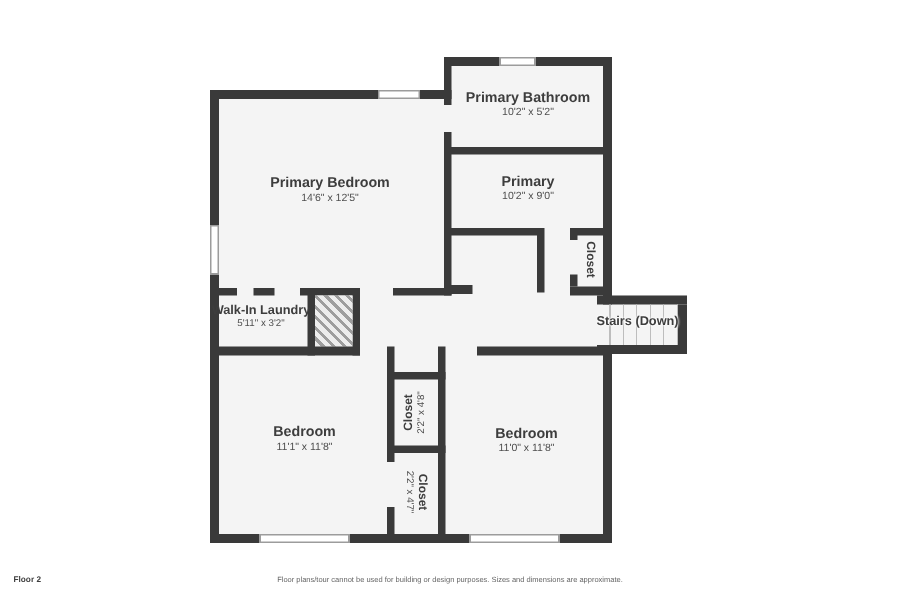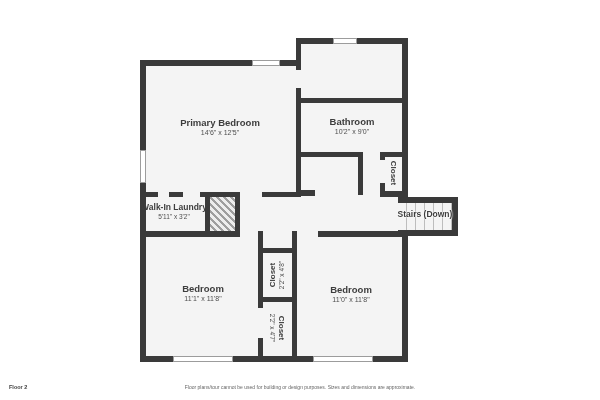--- a/index.html
+++ b/index.html
@@ -84,22 +84,26 @@
   <div class="win" style="left:140px;top:150px;width:6px;height:33px;"></div>
   <div class="win" style="left:173px;top:356px;width:60px;height:6px;"></div>
   <div class="win" style="left:313px;top:356px;width:60px;height:6px;"></div>
 
   <div class="treads" style="left:398px;top:203px;width:54px;height:27px;"></div>
 
   <div class="room" style="left:220px;top:127px;">
     <span class="rname">Primary Bedroom</span>
     <span class="rdim">14'6" x 12'5"</span>
   </div>
+  <div class="room" style="left:352px;top:70px;">
+    <span class="rname">Primary Bathroom</span>
+    <span class="rdim">10'2" x 5'2"</span>
+  </div>
   <div class="room" style="left:352px;top:126px;">
-    <span class="rname">Bathroom</span>
+    <span class="rname">Primary</span>
     <span class="rdim">10'2" x 9'0"</span>
   </div>
   <div class="room vpos" style="left:393px;top:173px;">
     <span class="rname vs">Closet</span>
   </div>
   <div class="room stairs-label" style="left:425px;top:214px;">
     <span class="rname">Stairs (Down)</span>
   </div>
   <div class="room" style="left:174px;top:211px;">
     <span class="rname sm">Walk-In Laundry</span>

